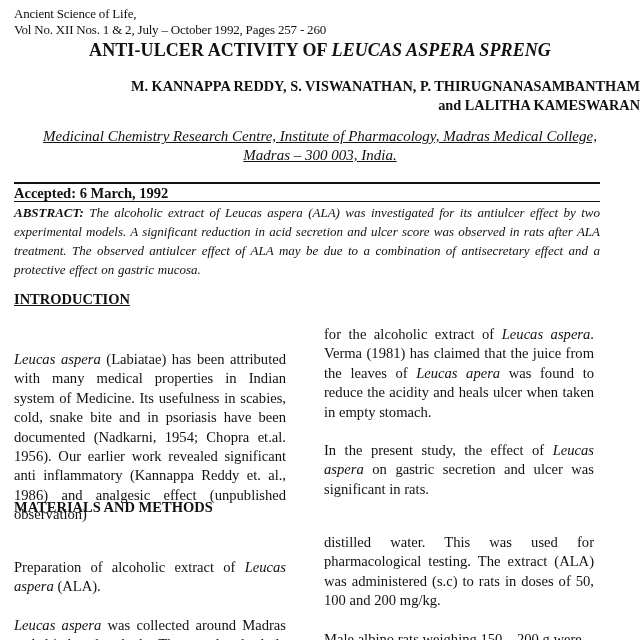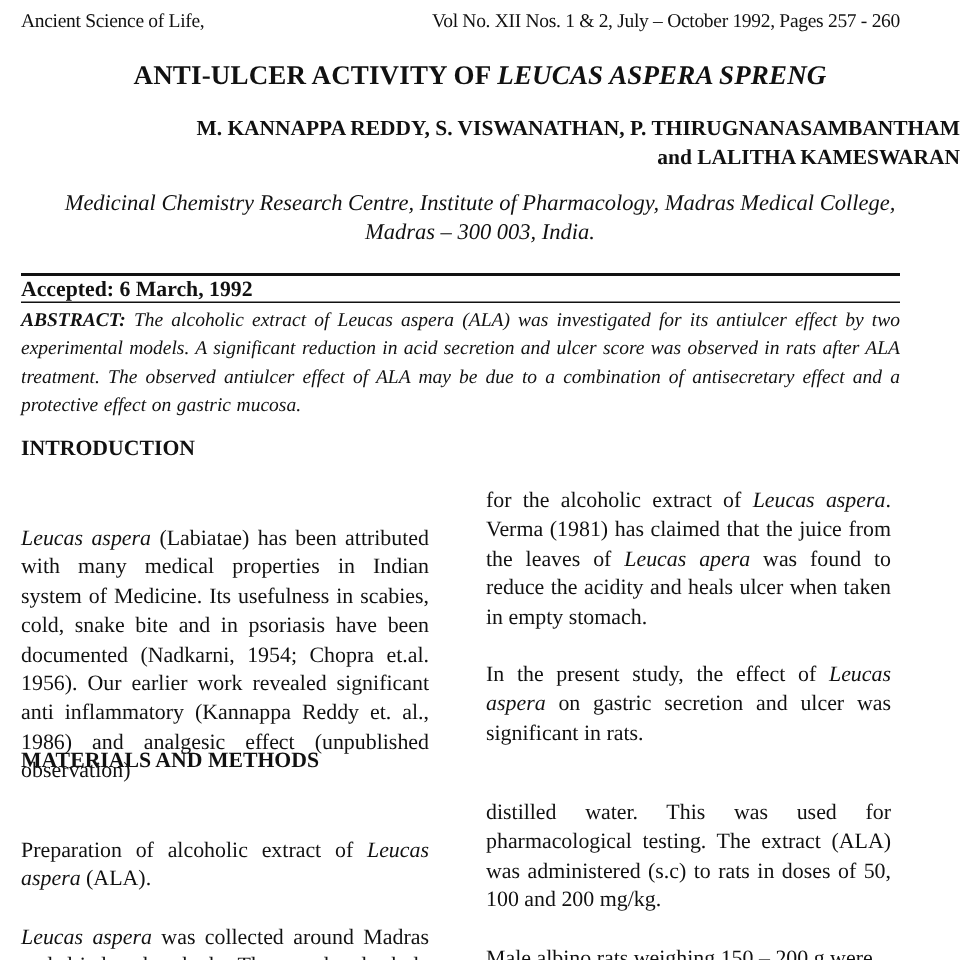--- a/index.html
+++ b/index.html
@@ -2,37 +2,37 @@
 <html><head>
 <meta charset="utf-8">
 <style>
   html, body { margin: 0; padding: 0; }
   body {
     width: 640px; height: 640px; overflow: hidden;
     background: #ffffff; color: #111111;
     font-family: "Liberation Serif", serif;
     position: relative;
   }
-  .abs { position: absolute; }
+  .abs { position: absolute; flex-direction: column; }
   .running-head {
     top: 6px; left: 14px; width: 586px; height: 18px;
     font-size: 13px; display: flex; justify-content: space-between;
     letter-spacing: -0.2px;
   }
   .title {
     top: 40px; left: 0; width: 640px; text-align: center;
     font-weight: bold; font-size: 18px; letter-spacing: 0.1px;
   }
   .authors {
     top: 77px; left: 0; width: 640px; text-align: right;
     font-weight: bold; font-size: 14.3px; line-height: 19px;
   }
   .affil {
     top: 127px; left: 0; width: 640px; text-align: center;
-    font-style: italic; font-size: 15px; line-height: 19px;
+    font-style: italic; font-size: 15px; line-height: 19px; text-decoration: underline;
   }
   .rule-top { top: 182px; left: 14px; width: 586px; height: 2px; background: #111; }
   .rule-bottom { top: 201px; left: 14px; width: 586px; height: 1px; background: #111; }
   .dates {
     top: 185px; left: 14px; width: 586px; font-weight: bold; font-size: 14.5px;
     display: flex; justify-content: space-between;
   }
   .abstract {
     top: 203px; left: 14px; width: 586px; font-style: italic; font-size: 13px;
     line-height: 19px; text-align: justify; word-spacing: 0.5px;
@@ -66,21 +66,21 @@
 </div>
 
 <div class="abs rule-top"></div>
 <div class="abs dates">
   <span>Accepted: 6 March, 1992</span>
 </div>
 <div class="abs rule-bottom"></div>
 
 <div class="abs abstract"><span class="lbl">ABSTRACT:</span><span> The alcoholic extract of Leucas aspera (ALA) was investigated for its antiulcer effect by two experimental models.  A significant reduction in acid secretion and ulcer score was observed in rats after ALA treatment.  The observed antiulcer effect of ALA may be due to a combination of antisecretary effect and a protective effect on gastric mucosa.</span></div>
 
-<div class="abs heading" style="top:291px; left:14px;">INTRODUCTION</div>
+<div class="abs heading" style="top:291px; left:14px;text-decoration:underline;">INTRODUCTION</div>
 
 <div class="abs col col-left" style="top:325px;">
   <p><span class="i">Leucas aspera</span><span> (Labiatae) has been attributed with many medical properties in Indian system of Medicine.  Its usefulness in scabies, cold, snake bite and in psoriasis have been documented (Nadkarni, 1954; Chopra et.al. 1956).  Our earlier work revealed significant anti inflammatory (Kannappa Reddy et. al., 1986) and analgesic effect (unpublished observation)</span></p>
 </div>
 
 <div class="abs col col-right" style="top:325px;">
   <p><span>for the alcoholic extract of </span><span class="i">Leucas aspera</span><span>. Verma (1981) has claimed that the juice from the leaves of </span><span class="i">Leucas apera</span><span> was found to reduce the acidity and heals ulcer when taken in empty stomach.</span></p>
   <p style="margin-top:19px;"><span>In the present study, the effect of </span><span class="i">Leucas aspera</span><span> on gastric secretion and ulcer was significant in rats.</span></p>
 </div>
 

